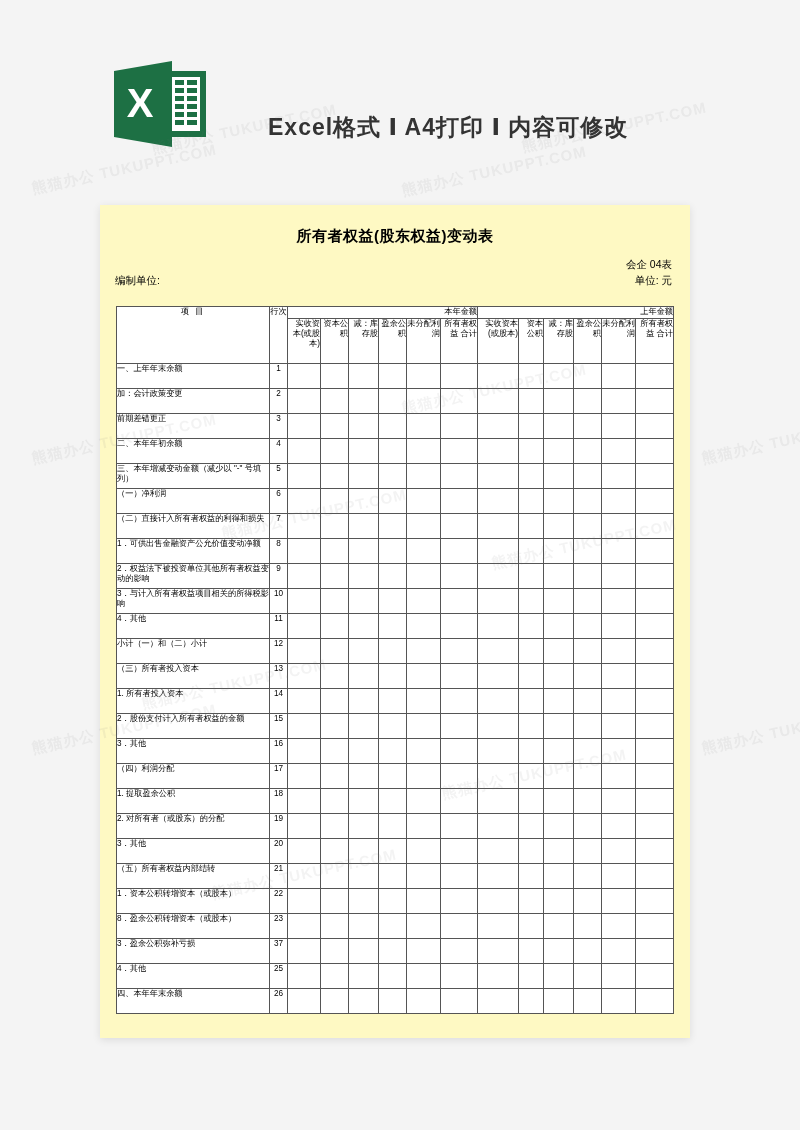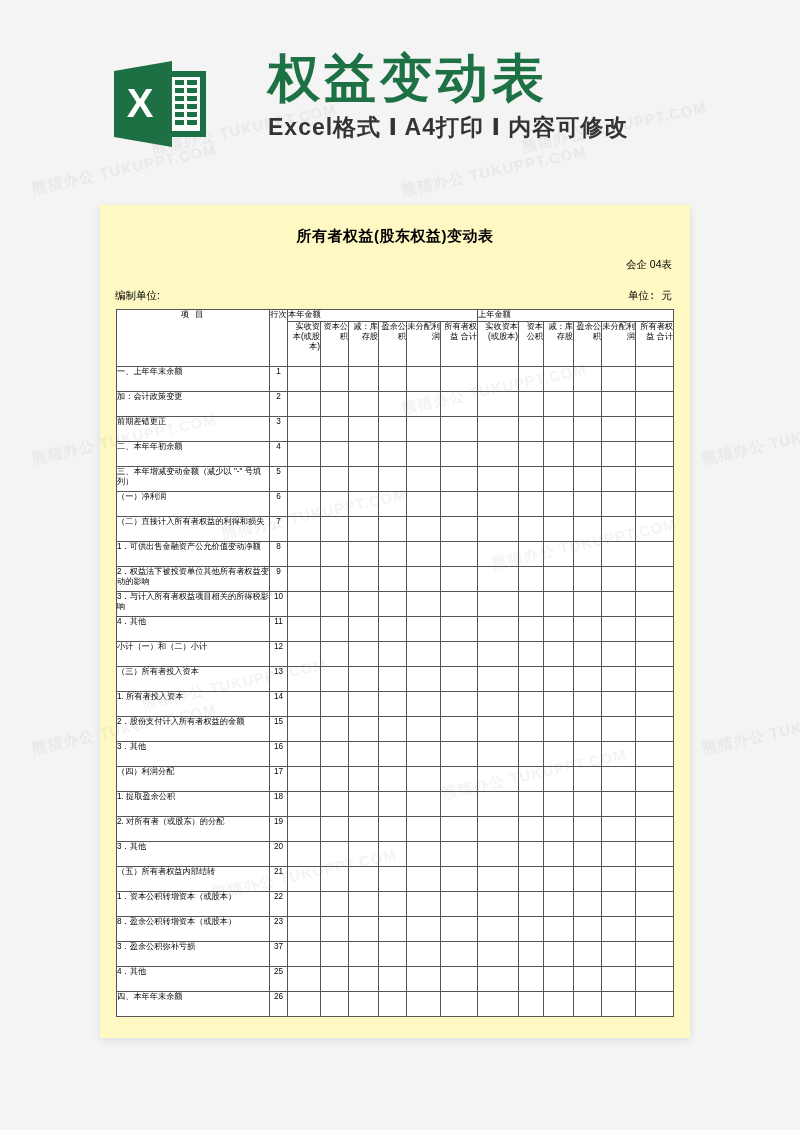--- a/index.html
+++ b/index.html
@@ -73,61 +73,60 @@
   }
   .meta-right-1 {
     position: absolute;
     right: 18px; top: 0;
     font-size: 10.5px;
     color: #000;
   }
   .meta-row2 {
     position: relative;
     height: 16px;
-    margin-top: 16px;
+    margin-top: 1px;
   }
   .meta-left {
     position: absolute;
     left: 15px; top: 0;
     font-size: 10.5px;
     color: #000;
   }
   .meta-right-2 {
     position: absolute;
     right: 18px; top: 0;
     font-size: 10.5px;
     color: #000;
-    font-family: Liberation Mono, monospace;
   }
 
   
   table.eq {
     border-collapse: collapse;
     table-layout: fixed;
-    margin: 4px auto 0 auto;
+    margin: 16px auto 0 auto;
     width: 557px;
     background: #fff;
     padding-left: 6px;
   }
   table.eq td, table.eq th {
     border: 1px solid #555;
     font-size: 8.2px;
     color: #000;
     font-weight: normal;
     padding: 0;
     vertical-align: top;
     line-height: 1.22;
     overflow: visible;
     word-break: break-all;
   }
 
   
   .h-item   { height: 57px; text-align: center; vertical-align: middle; font-size: 10px; letter-spacing: 2px; }
   .h-rowno  { height: 57px; text-align: center; vertical-align: middle; font-size: 9px; line-height: 1.25; }
-  .h-group  { height: 12px; text-align: left; vertical-align: middle; font-size: 8.4px; }
+  .h-group  { height: 12px; text-align: right; vertical-align: middle; font-size: 8.4px; }
   .h-col    { height: 45px; text-align: right; vertical-align: top; padding: 1px 1px 0 2px; font-size: 8.2px; }
 
   
   td.lbl {
     text-align: left;
     vertical-align: top;
     padding: 2px 2px 0 4px;
     font-size: 8.4px;
     height: 25px;
   }
@@ -175,21 +174,20 @@
           <rect x="73" y="47" width="10" height="5"></rect>
           <rect x="61" y="55" width="9" height="5"></rect>
           <rect x="73" y="55" width="10" height="5"></rect>
           <rect x="61" y="63" width="9" height="5"></rect>
           <rect x="73" y="63" width="10" height="5"></rect>
         </g>
         <text x="26" y="60" font-family="Liberation Sans, sans-serif" font-size="40" font-weight="bold" fill="#ffffff" text-anchor="middle">X</text>
       </svg>
     </div>
 
-    <div class="banner-title">权益变动表</div>
     <div class="banner-sub">Excel格式 Ⅰ A4打印 Ⅰ 内容可修改</div>
 
     <div class="wm" style="left:30px;  top:160px;">熊猫办公 TUKUPPT.COM</div>
     <div class="wm" style="left:400px; top:162px;">熊猫办公 TUKUPPT.COM</div>
     <div class="wm" style="left:150px; top:120px;">熊猫办公 TUKUPPT.COM</div>
     <div class="wm" style="left:520px; top:118px;">熊猫办公 TUKUPPT.COM</div>
   </div>
 
   <div class="sheet">
 

